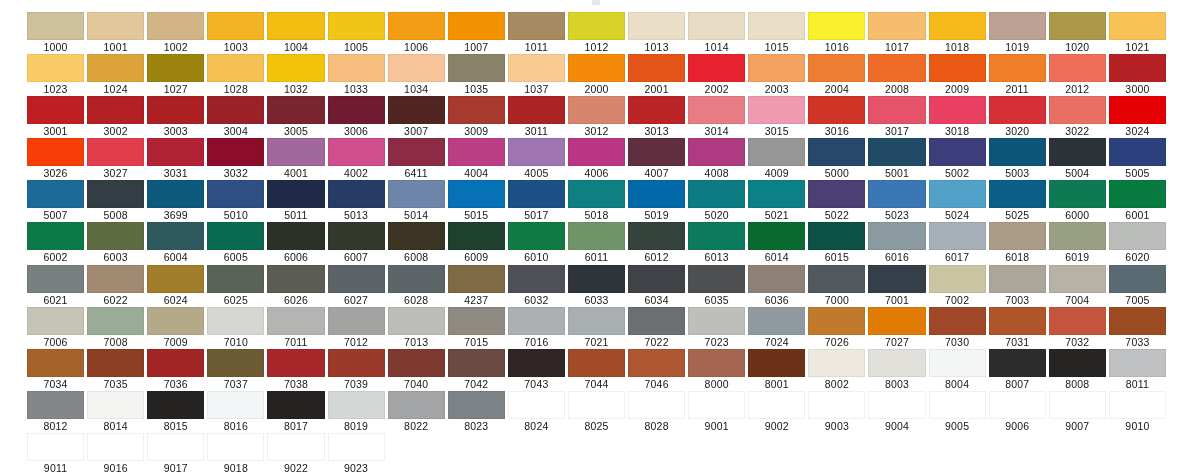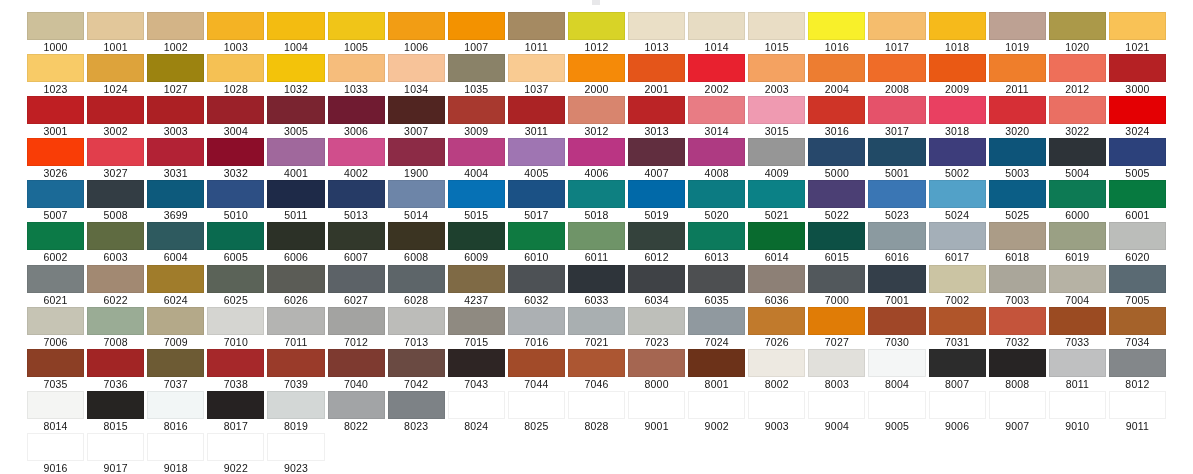--- a/index.html
+++ b/index.html
@@ -318,21 +318,21 @@
       <div class="cell">
         <div class="chip" style="background: rgb(160, 104, 156);"></div>
         <div class="chip-label">4001</div>
       </div>
       <div class="cell">
         <div class="chip" style="background: rgb(208, 78, 140);"></div>
         <div class="chip-label">4002</div>
       </div>
       <div class="cell">
         <div class="chip" style="background: rgb(140, 43, 70);"></div>
-        <div class="chip-label">1900</div>
+        <div class="chip-label">6411</div>
       </div>
       <div class="cell">
         <div class="chip" style="background: rgb(185, 63, 130);"></div>
         <div class="chip-label">4004</div>
       </div>
       <div class="cell">
         <div class="chip" style="background: rgb(159, 117, 178);"></div>
         <div class="chip-label">4005</div>
       </div>
       <div class="cell">
@@ -635,20 +635,24 @@
         <div class="chip" style="background: rgb(143, 138, 129);"></div>
         <div class="chip-label">7015</div>
       </div>
       <div class="cell">
         <div class="chip" style="background: rgb(172, 176, 179);"></div>
         <div class="chip-label">7016</div>
       </div>
       <div class="cell">
         <div class="chip" style="background: rgb(169, 175, 177);"></div>
         <div class="chip-label">7021</div>
+      </div>
+      <div class="cell">
+        <div class="chip" style="background: rgb(108, 111, 114);"></div>
+        <div class="chip-label">7022</div>
       </div>
       <div class="cell">
         <div class="chip" style="background: rgb(190, 191, 186);"></div>
         <div class="chip-label">7023</div>
       </div>
       <div class="cell">
         <div class="chip" style="background: rgb(144, 153, 159);"></div>
         <div class="chip-label">7024</div>
       </div>
       <div class="cell">

